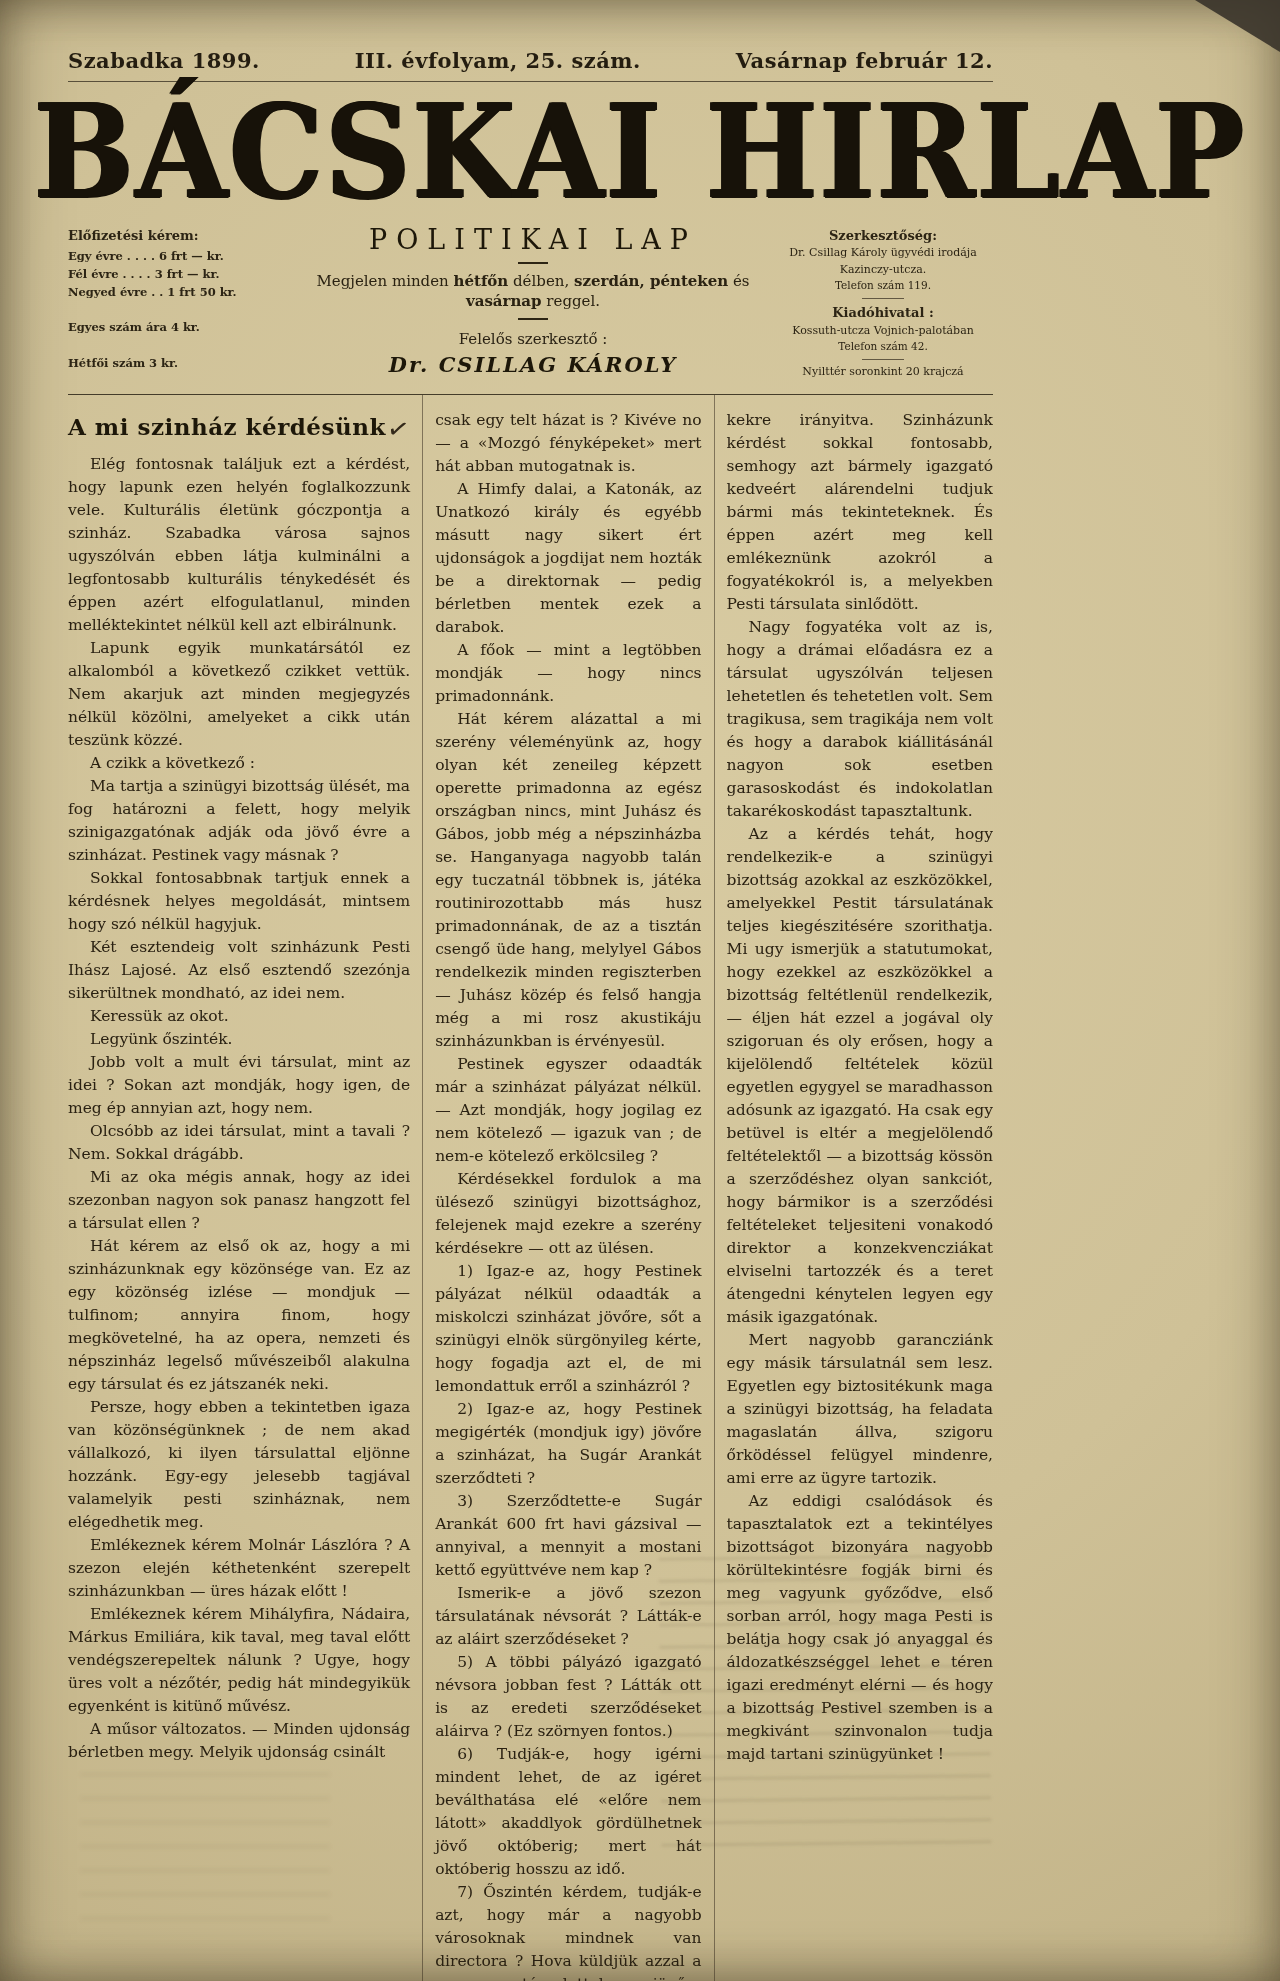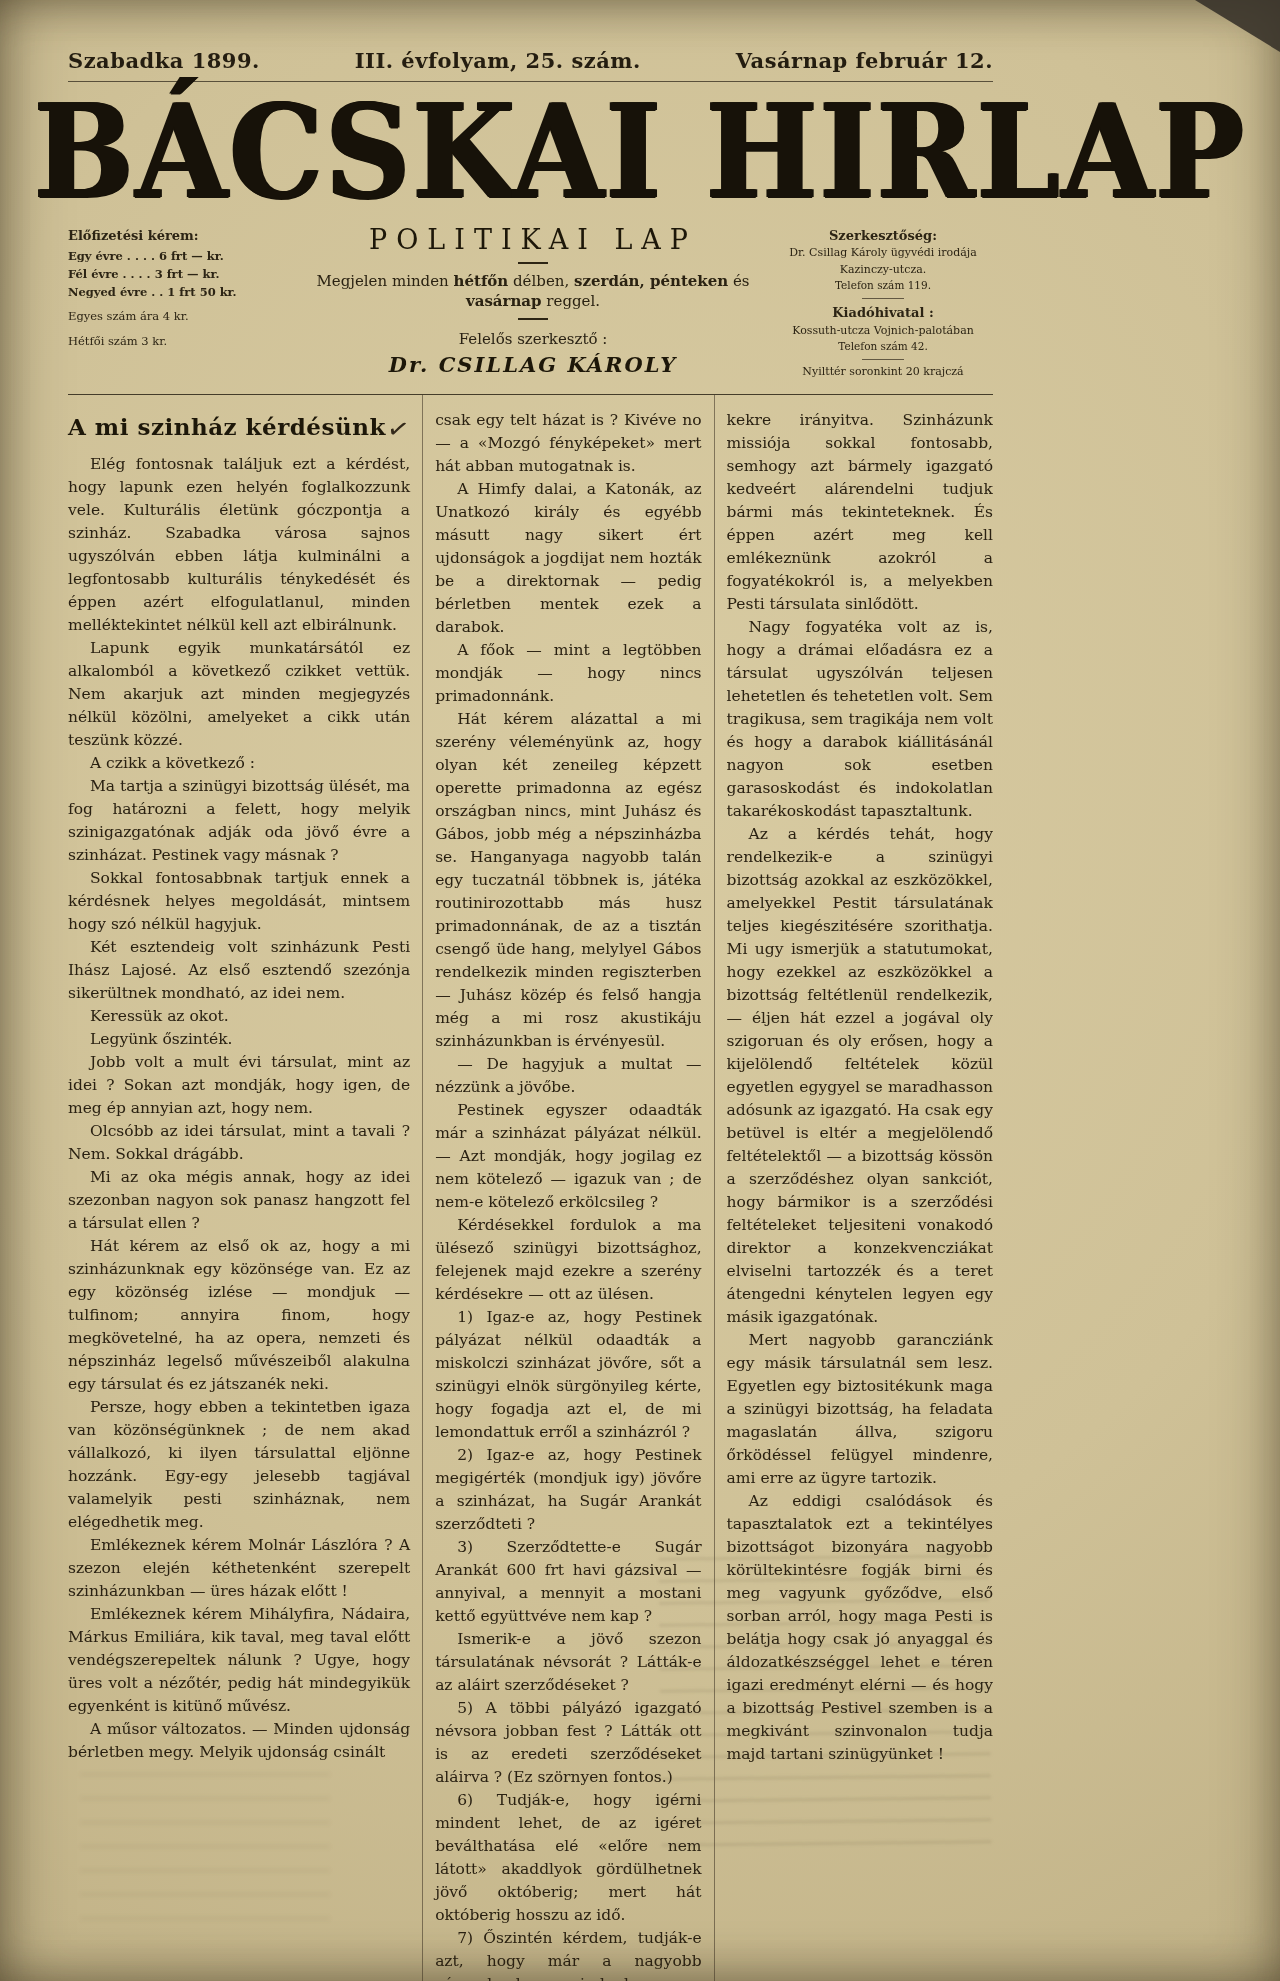--- a/index.html
+++ b/index.html
@@ -39,21 +39,21 @@
     letter-spacing:2px;transform:scaleY(1.1);transform-origin:center top;
     text-shadow:1.5px 0 0 #171209,-1.5px 0 0 #171209,0 1px 0 #171209;
     white-space:nowrap;
   }
 
   
   .subhead{display:flex;width:925px;margin-left:68px;margin-top:18px;align-items:flex-start;}
   .sub-left{width:225px;font-size:11.5px;line-height:1.55;color:#2c2414;}
   .sub-heading{font-weight:bold;font-size:13px;margin-bottom:2px;}
   .price-row{font-weight:bold;white-space:nowrap;}
-  .price-extra{font-weight:normal;margin-top:7px;}
+  .price-extra{font-weight:bold;margin-top:18px;}
   .sub-center{flex:1;text-align:center;padding:0 8px;}
   .lap-subtitle{font-size:27px;letter-spacing:9px;color:#1d1709;margin-top:-2px;}
   .mini-rule{width:30px;border-top:2px solid #2d2514;margin:7px auto;}
   .pub-line{font-size:15px;line-height:1.35;color:#2a2212;}
   .pub-line .bold{font-weight:bold;}
   .editor-label{font-size:15px;margin-top:10px;}
   .editor-name{font-size:21px;font-weight:bold;letter-spacing:2px;margin-top:4px;color:#1d1709;font-style:italic;}
   .sub-right{width:220px;font-size:11px;line-height:1.5;text-align:center;color:#2c2414;}
   .office-heading{font-weight:bold;font-size:13px;}
   .office-line{font-size:11px;}
@@ -183,35 +183,34 @@
           <p class="para">Emlékeznek kérem Mihályfira, Nádaira, Márkus Emiliára, kik taval, meg taval előtt vendégszerepeltek nálunk ? Ugye, hogy üres volt a nézőtér, pedig hát mindegyikük egyenként is kitünő művész.</p>
           <p class="para">A műsor változatos. — Minden ujdonság bérletben megy. Melyik ujdonság csinált</p>
         </div>
     </div>
     <div class="col">
       <div>
           <p class="para cont">csak egy telt házat is ? Kivéve no — a «Mozgó fényképeket» mert hát abban mutogatnak is.</p>
           <p class="para">A Himfy dalai, a Katonák, az Unatkozó király és egyébb másutt nagy sikert ért ujdonságok a jogdijat nem hozták be a direktornak — pedig bérletben mentek ezek a darabok.</p>
           <p class="para">A főok — mint a legtöbben mondják — hogy nincs primadonnánk.</p>
           <p class="para">Hát kérem alázattal a mi szerény véleményünk az, hogy olyan két zeneileg képzett operette primadonna az egész országban nincs, mint Juhász és Gábos, jobb még a népszinházba se. Hanganyaga nagyobb talán egy tuczatnál többnek is, játéka routinirozottabb más husz primadonnának, de az a tisztán csengő üde hang, melylyel Gábos rendelkezik minden regiszterben — Juhász közép és felső hangja még a mi rosz akustikáju szinházunkban is érvényesül.</p>
-          <p class="para">— De hagyjuk a multat — nézzünk a jövőbe.</p>
           <p class="para">Pestinek egyszer odaadták már a szinházat pályázat nélkül. — Azt mondják, hogy jogilag ez nem kötelező — igazuk van ; de nem-e kötelező erkölcsileg ?</p>
           <p class="para">Kérdésekkel fordulok a ma ülésező szinügyi bizottsághoz, felejenek majd ezekre a szerény kérdésekre — ott az ülésen.</p>
           <p class="para">1) Igaz-e az, hogy Pestinek pályázat nélkül odaadták a miskolczi szinházat jövőre, sőt a szinügyi elnök sürgönyileg kérte, hogy fogadja azt el, de mi lemondattuk erről a szinházról ?</p>
           <p class="para">2) Igaz-e az, hogy Pestinek megigérték (mondjuk igy) jövőre a szinházat, ha Sugár Arankát szerződteti ?</p>
           <p class="para">3) Szerződtette-e Sugár Arankát 600 frt havi gázsival — annyival, a mennyit a mostani kettő együttvéve nem kap ?</p>
           <p class="para">Ismerik-e a jövő szezon társulatának névsorát ? Látták-e az aláirt szerződéseket ?</p>
           <p class="para">5) A többi pályázó igazgató névsora jobban fest ? Látták ott is az eredeti szerződéseket aláirva ? (Ez szörnyen fontos.)</p>
           <p class="para">6) Tudják-e, hogy igérni mindent lehet, de az igéret beválthatása elé «előre nem látott» akaddlyok gördülhetnek jövő októberig; mert hát októberig hosszu az idő.</p>
           <p class="para">7) Őszintén kérdem, tudják-e azt, hogy már a nagyobb városoknak mindnek van directora ? Hova küldjük azzal a nagy társulattal jövőre directorunkat ?</p>
         </div>
     </div>
     <div class="col">
       <div>
-          <p class="para cont">kekre irányitva. Szinházunk missiója sokkal fontosabb, semhogy azt bármely igazgató kedveért alárendelni tudjuk bármi más tekinteteknek. És éppen azért meg kell emlékeznünk azokról a fogyatékokról is, a melyekben Pesti társulata sinlődött.</p>
+          <p class="para cont">kekre irányitva. Szinházunk kérdést sokkal fontosabb, semhogy azt bármely igazgató kedveért alárendelni tudjuk bármi más tekinteteknek. És éppen azért meg kell emlékeznünk azokról a fogyatékokról is, a melyekben Pesti társulata sinlődött.</p>
           <p class="para">Nagy fogyatéka volt az is, hogy a drámai előadásra ez a társulat ugyszólván teljesen lehetetlen és tehetetlen volt. Sem tragikusa, sem tragikája nem volt és hogy a darabok kiállitásánál nagyon sok esetben garasoskodást és indokolatlan takarékoskodást tapasztaltunk.</p>
           <p class="para">Az a kérdés tehát, hogy rendelkezik-e a szinügyi bizottság azokkal az eszközökkel, amelyekkel Pestit társulatának teljes kiegészitésére szorithatja. Mi ugy ismerjük a statutumokat, hogy ezekkel az eszközökkel a bizottság feltétlenül rendelkezik, — éljen hát ezzel a jogával oly szigoruan és oly erősen, hogy a kijelölendő feltételek közül egyetlen egygyel se maradhasson adósunk az igazgató. Ha csak egy betüvel is eltér a megjelölendő feltételektől — a bizottság kössön a szerződéshez olyan sankciót, hogy bármikor is a szerződési feltételeket teljesiteni vonakodó direktor a konzekvencziákat elviselni tartozzék és a teret átengedni kénytelen legyen egy másik igazgatónak.</p>
           <p class="para">Mert nagyobb garancziánk egy másik társulatnál sem lesz. Egyetlen egy biztositékunk maga a szinügyi bizottság, ha feladata magaslatán állva, szigoru őrködéssel felügyel mindenre, ami erre az ügyre tartozik.</p>
           <p class="para">Az eddigi csalódások és tapasztalatok ezt a tekintélyes bizottságot bizonyára nagyobb körültekintésre fogják birni és meg vagyunk győződve, első sorban arról, hogy maga Pesti is belátja hogy csak jó anyaggal és áldozatkészséggel lehet e téren igazi eredményt elérni — és hogy a bizottság Pestivel szemben is a megkivánt szinvonalon tudja majd tartani szinügyünket !</p>
         </div>
     </div>
   </div>
 
   <div class="bleed"></div>
   <div class="bleed2"></div>

